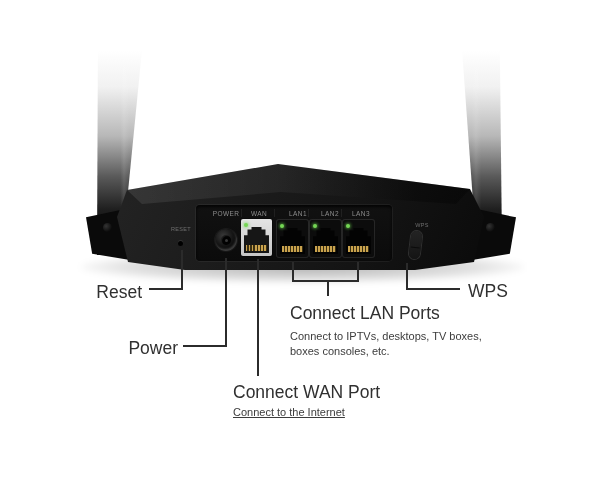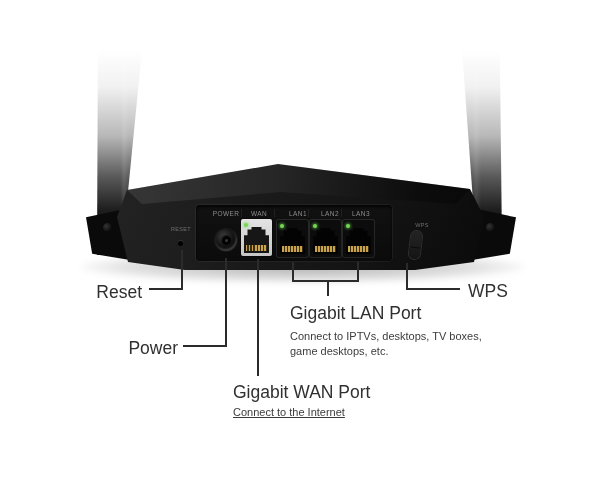--- a/index.html
+++ b/index.html
@@ -171,22 +171,22 @@
   <div class="cline" style="left:292px; top:280px; width:67px; height:2px;"></div>
   <div class="cline" style="left:327px; top:282px; width:2px; height:14px;"></div>
 
   <div class="cline" style="left:406px; top:263px; width:2px; height:27px;"></div>
   <div class="cline" style="left:406px; top:288px; width:54px; height:2px;"></div>
 
   <div class="callout right" style="left:50px; top:282px; width:92px;">Reset</div>
   <div class="callout right" style="left:86px; top:338px; width:92px;">Power</div>
   <div class="callout" style="left:468px; top:281px;">WPS</div>
 
-  <div class="callout" style="left:290px; top:303px;">Gigabit LAN Port</div>
+  <div class="callout" style="left:290px; top:303px;">Connect LAN Ports</div>
   <div class="desc" style="left:290px; top:329px;">
     <div>Connect to IPTVs, desktops, TV boxes,</div>
-    <div>game desktops, etc.</div>
+    <div>boxes consoles, etc.</div>
   </div>
 
-  <div class="callout" style="left:233px; top:382px;">Gigabit WAN Port</div>
+  <div class="callout" style="left:233px; top:382px;">Connect WAN Port</div>
   <div class="desc" style="left:233px; top:405px;text-decoration:underline;">Connect to the Internet</div>
 
 </div>
 
 </body></html>

